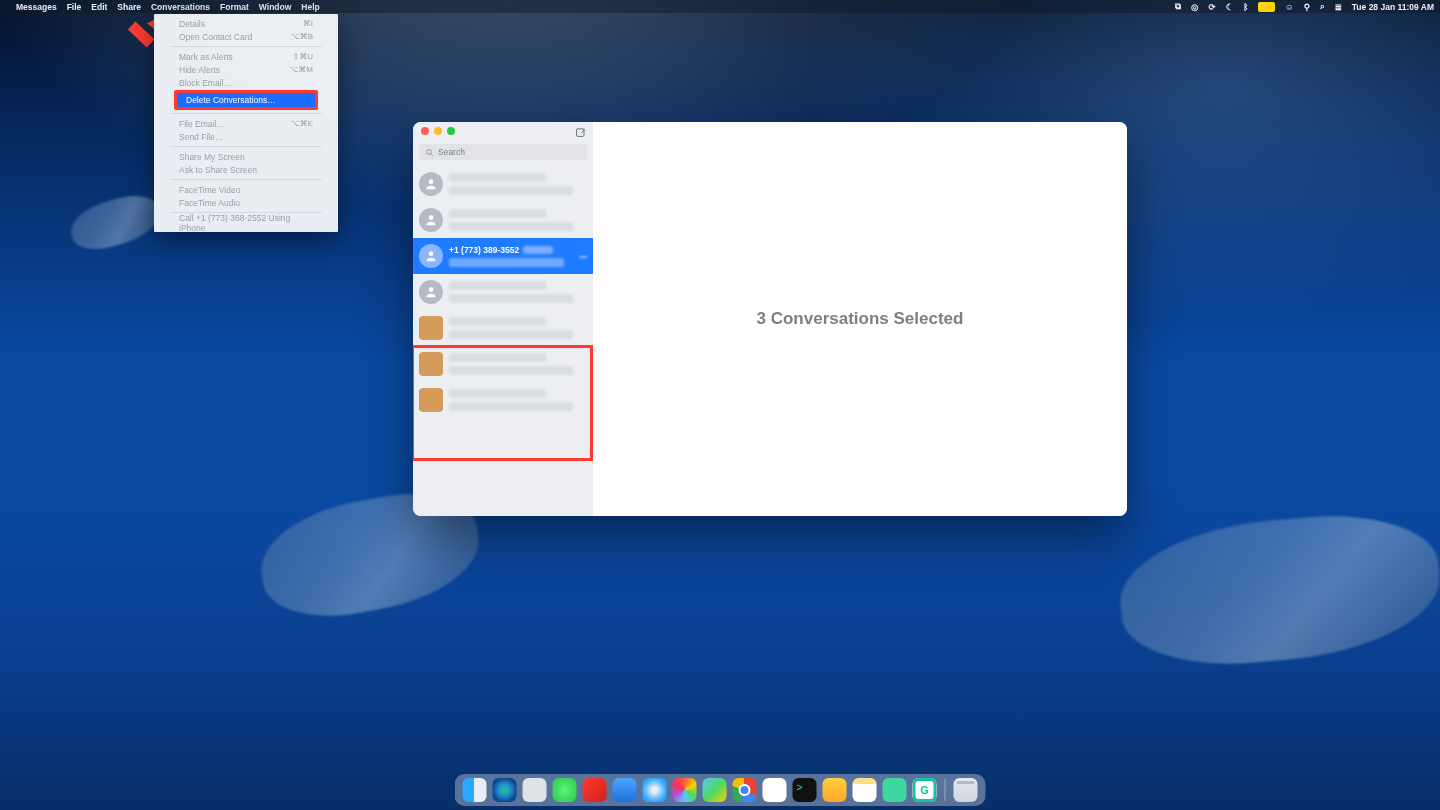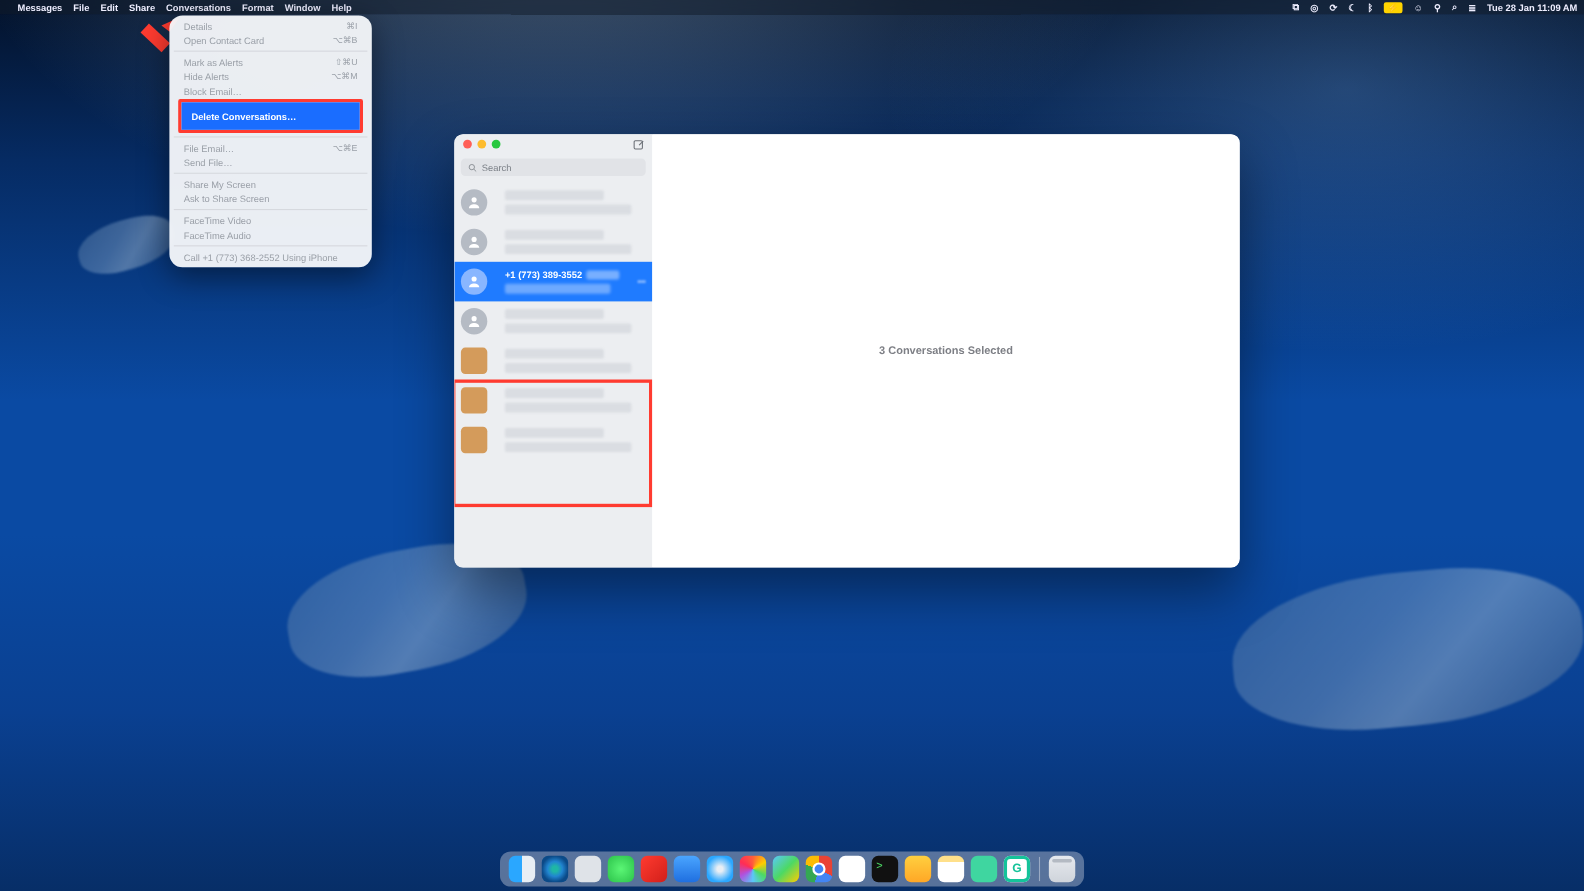--- a/index.html
+++ b/index.html
@@ -28,32 +28,32 @@
   }
   .menubar .left, .menubar .right { display:flex; align-items:center; gap:10px; }
   .menubar .left .app { font-weight:700; }
   .menubar .left span, .menubar .right span { white-space: nowrap; font-weight: bold; }
   .apple { font-size:10px; line-height:1; }
 
   
   .dropdown {
     position:absolute; left:154px; top:14px; width:184px;
     background: rgba(244,246,249,0.96);
-    border-radius:12px; box-shadow: 0 8px 28px rgba(0,0,0,.45);
-    padding:3px 4px; font-size:8.5px; color:#222;
+    border-radius:1px; box-shadow: 0 8px 28px rgba(0,0,0,.45);
+    padding:3px 16px; font-size:8.5px; color:#222;
   }
   .dropdown .row{ display:flex; align-items:center; justify-content:space-between; padding:2px 9px; height:13px;}
   .dropdown .row.dim{ color:#9aa0a8;}
   .dropdown .row .sc{ color:#9aa0a8; font-size:8px;}
   .dropdown hr{ border:none; border-top:1px solid #d6d9de; margin:3px 0;}
   .dropdown .highlight-box{
     margin:1px 4px; padding:0;
     border:3px solid #ff3b30; border-radius:2px;
   }
-  .dropdown .highlight-box .row{ background:#1a6dff; color:#fff; height:25px;font-weight:bold;}
+  .dropdown .highlight-box .row{ background:#1a6dff; color:#fff; height:14px;}
 
   
   .red-arrow {
     position:absolute; left:115px; top:12px; width:56px; height:56px; pointer-events:none;
   }
   .red-arrow svg{ width:100%; height:100%; }
 
   
   .window {
     position:absolute; left:413px; top:122px; width:714px; height:394px;
@@ -66,41 +66,41 @@
   }
   .sidebar .titlebar{ height:18px; display:flex; align-items:center; justify-content:space-between; padding:0 6px 0 8px; }
   .traffic{ display:flex; gap:5px;}
   .traffic span{ width:8px; height:8px; border-radius:50%; display:inline-block;}
   .tred{ background:#ff5f57;} .tyel{ background:#febc2e;} .tgrn{ background:#28c840;}
   .compose-icon{ width:12px; height:12px; color:#6b6f76;}
   .searchbar{ margin:4px 6px 6px; height:16px; border-radius:4px; background:#e1e3e7; display:flex; align-items:center; padding:0 6px; gap:4px; color:#7a7f86; font-size:8.5px;}
   .searchbar svg{ width:9px; height:9px; }
 
   .convlist{ flex:1; overflow:hidden;}
-  .conv{ height:36px; display:flex; align-items:center; gap:16px; padding:3px 6px;}
+  .conv{ height:36px; display:flex; align-items:center; gap:6px; padding:3px 6px;}
   .conv .avatar{ width:24px; height:24px; border-radius:50%; background:#b5bbc4; display:flex; align-items:center; justify-content:center; color:#fff; flex-shrink:0;}
   .conv .avatar svg{ width:14px; height:14px; fill:#fff;}
   .conv.orange .avatar{ background:#d49b5b;}
   .conv .body{ flex:1; min-width:0;}
   .conv .body .line1, .conv .body .line2{
     height:9px; border-radius:2px; background:#dadde2; filter: blur(1.2px);
   }
   .conv .body .line1{ width:70%; margin-bottom:4px;}
   .conv .body .line2{ width:90%;}
   .conv.sel{ background:#1f7bff; }
   .conv.sel .avatar{ background:#89b6ff;}
   .conv.sel .body .title{ color:#fff; font-size:8.5px; font-weight:600; margin-bottom:3px; display:flex; gap:4px; align-items:center;}
   .conv.sel .body .preview{ height:9px; border-radius:2px; background: rgba(255,255,255,0.35); filter: blur(1.3px); width:92%;}
   .conv.sel .date{ color:#d6e6ff; font-size:7px; filter: blur(1px);}
   .conv .date{ font-size:7px; color:#999;}
 
   .main {
     flex:1; background:#fff; display:flex; align-items:center; justify-content:center;
   }
-  .main .status{ color:#7d7f85; font-size:10px; font-weight:700;}
+  .main .status{ color:#7d7f85; font-size:17px; font-weight:700;}
 
   
   .dock {
     position:absolute; left:50%; transform:translateX(-50%);
     bottom:4px; height:32px; padding:3px 8px;
     background: rgba(240,242,246,0.35); backdrop-filter: blur(10px);
     border-radius:10px; display:flex; align-items:center; gap:6px;
   }
   .dock .app, .dock .trash{
     width:24px; height:24px; border-radius:6px;

